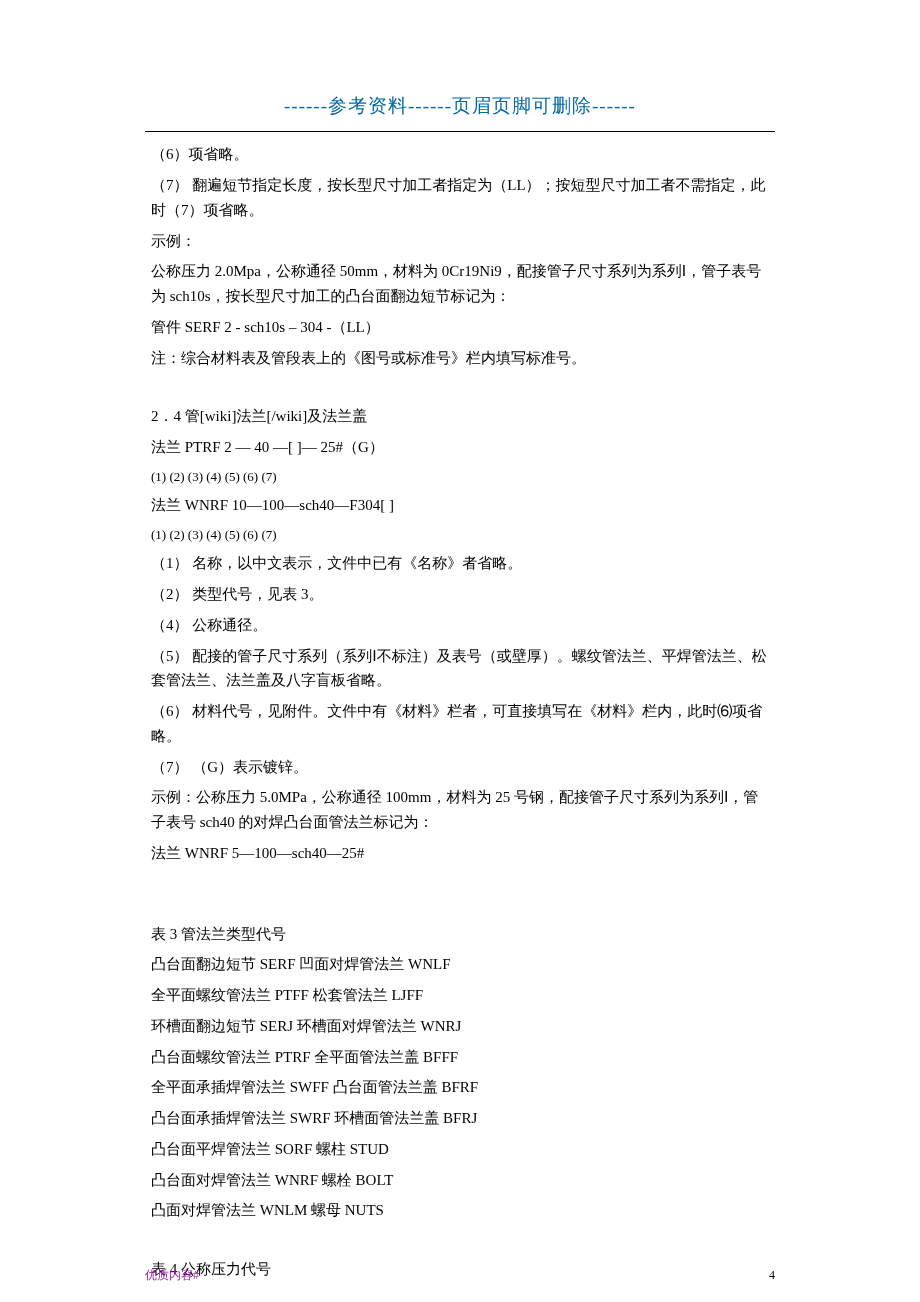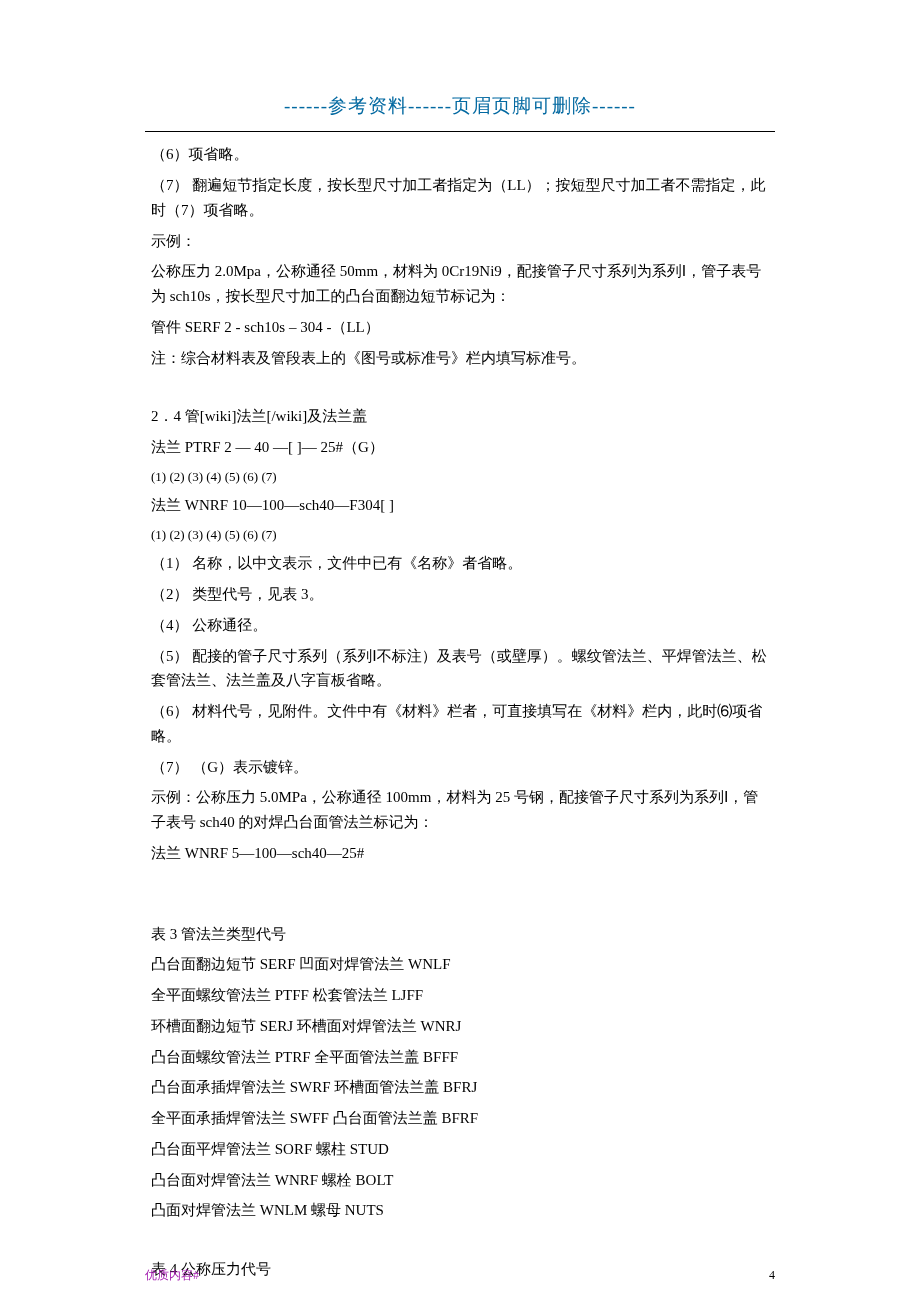--- a/index.html
+++ b/index.html
@@ -89,22 +89,22 @@
     <p>法兰 WNRF 5—100—sch40—25#</p>
 
     <div class="section-gap"></div>
     <div class="section-gap"></div>
 
     <p>表 3 管法兰类型代号</p>
     <p>凸台面翻边短节        SERF        凹面对焊管法兰        WNLF</p>
     <p>全平面螺纹管法兰        PTFF        松套管法兰        LJFF</p>
     <p>环槽面翻边短节        SERJ        环槽面对焊管法兰        WNRJ</p>
     <p>凸台面螺纹管法兰        PTRF        全平面管法兰盖        BFFF</p>
+    <p>全平面承插焊管法兰        SWFF        凸台面管法兰盖        BFRF</p>
     <p>凸台面承插焊管法兰        SWRF        环槽面管法兰盖        BFRJ</p>
-    <p>全平面承插焊管法兰        SWFF        凸台面管法兰盖        BFRF</p>
     <p>凸台面平焊管法兰        SORF        螺柱        STUD</p>
     <p>凸台面对焊管法兰        WNRF        螺栓        BOLT</p>
     <p>凸面对焊管法兰        WNLM        螺母        NUTS</p>
 
     <div class="section-gap"></div>
 
     <p>表 4 公称压力代号</p>
   </div>
 
   <div class="footer-left">优质内容#</div>

